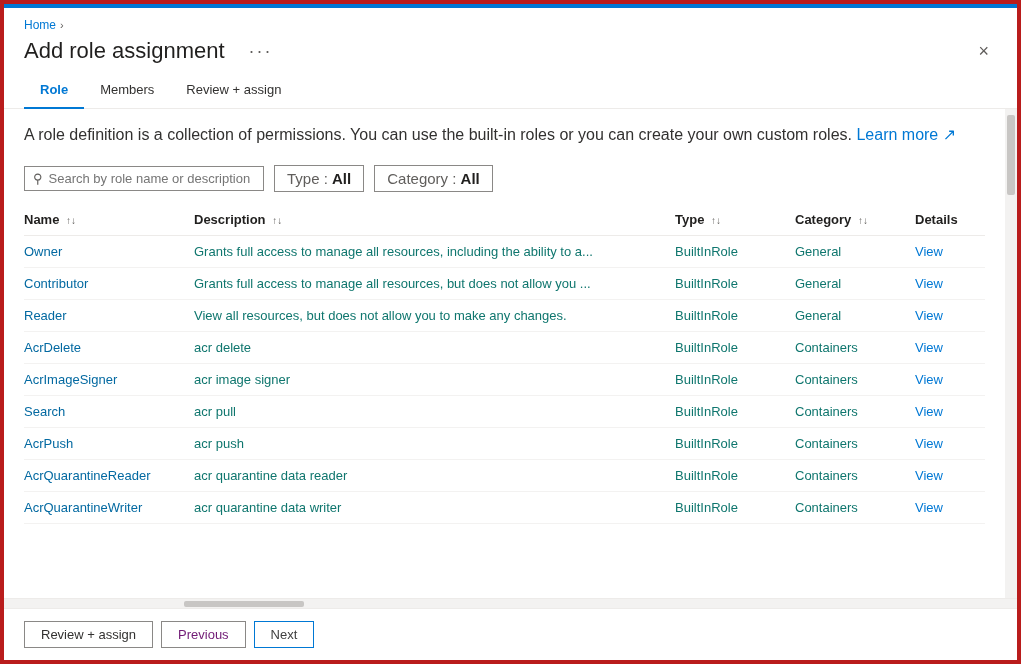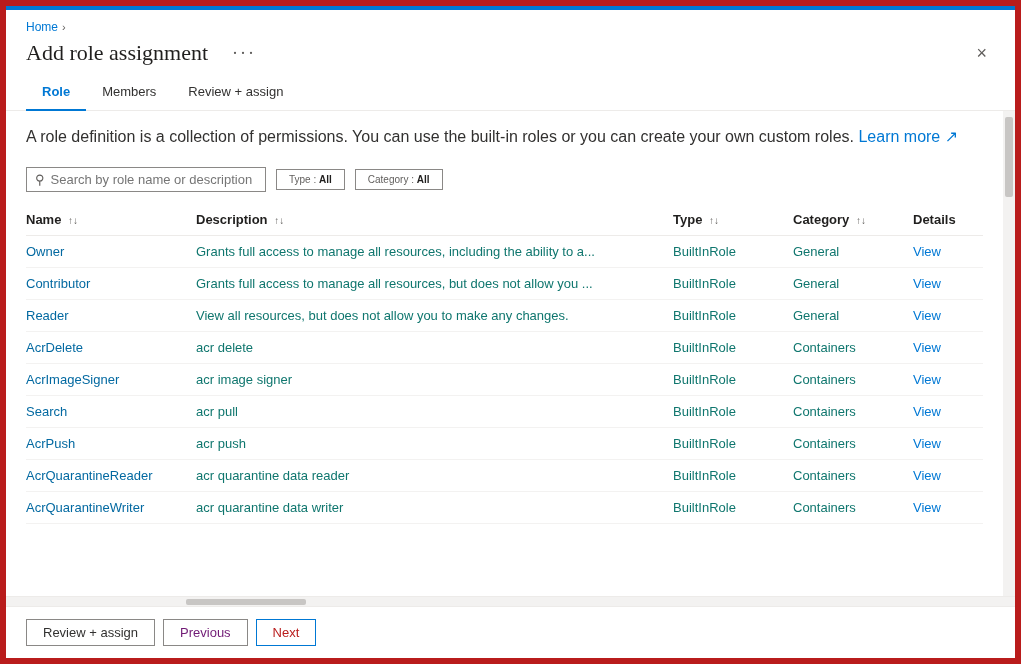--- a/index.html
+++ b/index.html
@@ -9,21 +9,21 @@
       background: #f3f2f1;
       display: flex;
       align-items: center;
       justify-content: center;
       min-height: 100vh;
     }
     .window {
       width: 1021px;
       height: 664px;
       background: #fff;
-      border: 6px solid #b91c1c;
+      border: 4px solid #b91c1c;
       display: flex;
       flex-direction: column;
       position: relative;
       overflow: hidden;
     }
     .top-bar {
       background: #0078d4;
       height: 4px;
       width: 100%;
     }
@@ -45,21 +45,20 @@
       justify-content: space-between;
       padding: 6px 20px 10px 20px;
     }
     .page-title {
       font-size: 22px;
       font-weight: 300;
       color: #201f1e;
       display: flex;
       align-items: center;
       gap: 24px;
-      font-family: Liberation Serif, serif;
     }
     .page-title .ellipsis {
       font-size: 18px;
       color: #605e5c;
       cursor: pointer;
       letter-spacing: 2px;
     }
     .close-btn {
       font-size: 18px;
       color: #605e5c;
@@ -131,21 +130,21 @@
       border: none;
       outline: none;
       font-size: 13px;
       color: #605e5c;
       width: 100%;
       background: transparent;
     }
     .filter-pill {
       border: 1px solid #8a8886;
       padding: 4px 12px;
-      font-size: 10px;
+      font-size: 15px;
       color: #201f1e;
       cursor: pointer;
       background: #fff;
       white-space: nowrap;
     }
     .filter-pill .filter-label { color: #605e5c; }
     .filter-pill .filter-value { font-weight: 600; color: #201f1e; }
     .table-container {
       flex: 1;
       overflow-y: auto;
@@ -213,21 +212,21 @@
       color: #701a75;
     }
     .footer-btn.primary {
       background: #fff;
       border-color: #8a8886;
       color: #323130;
     }
     .footer-btn.outlined {
       background: #fff;
       border: 1px solid #0078d4;
-      color: #b91c1c;
+      color: #404040;
     }
     .horizontal-scroll {
       height: 10px;
       background: #f3f2f1;
       border-top: 1px solid #edebe9;
       display: flex;
       align-items: center;
       padding: 0 20px;
     }
     .h-scroll-thumb {

